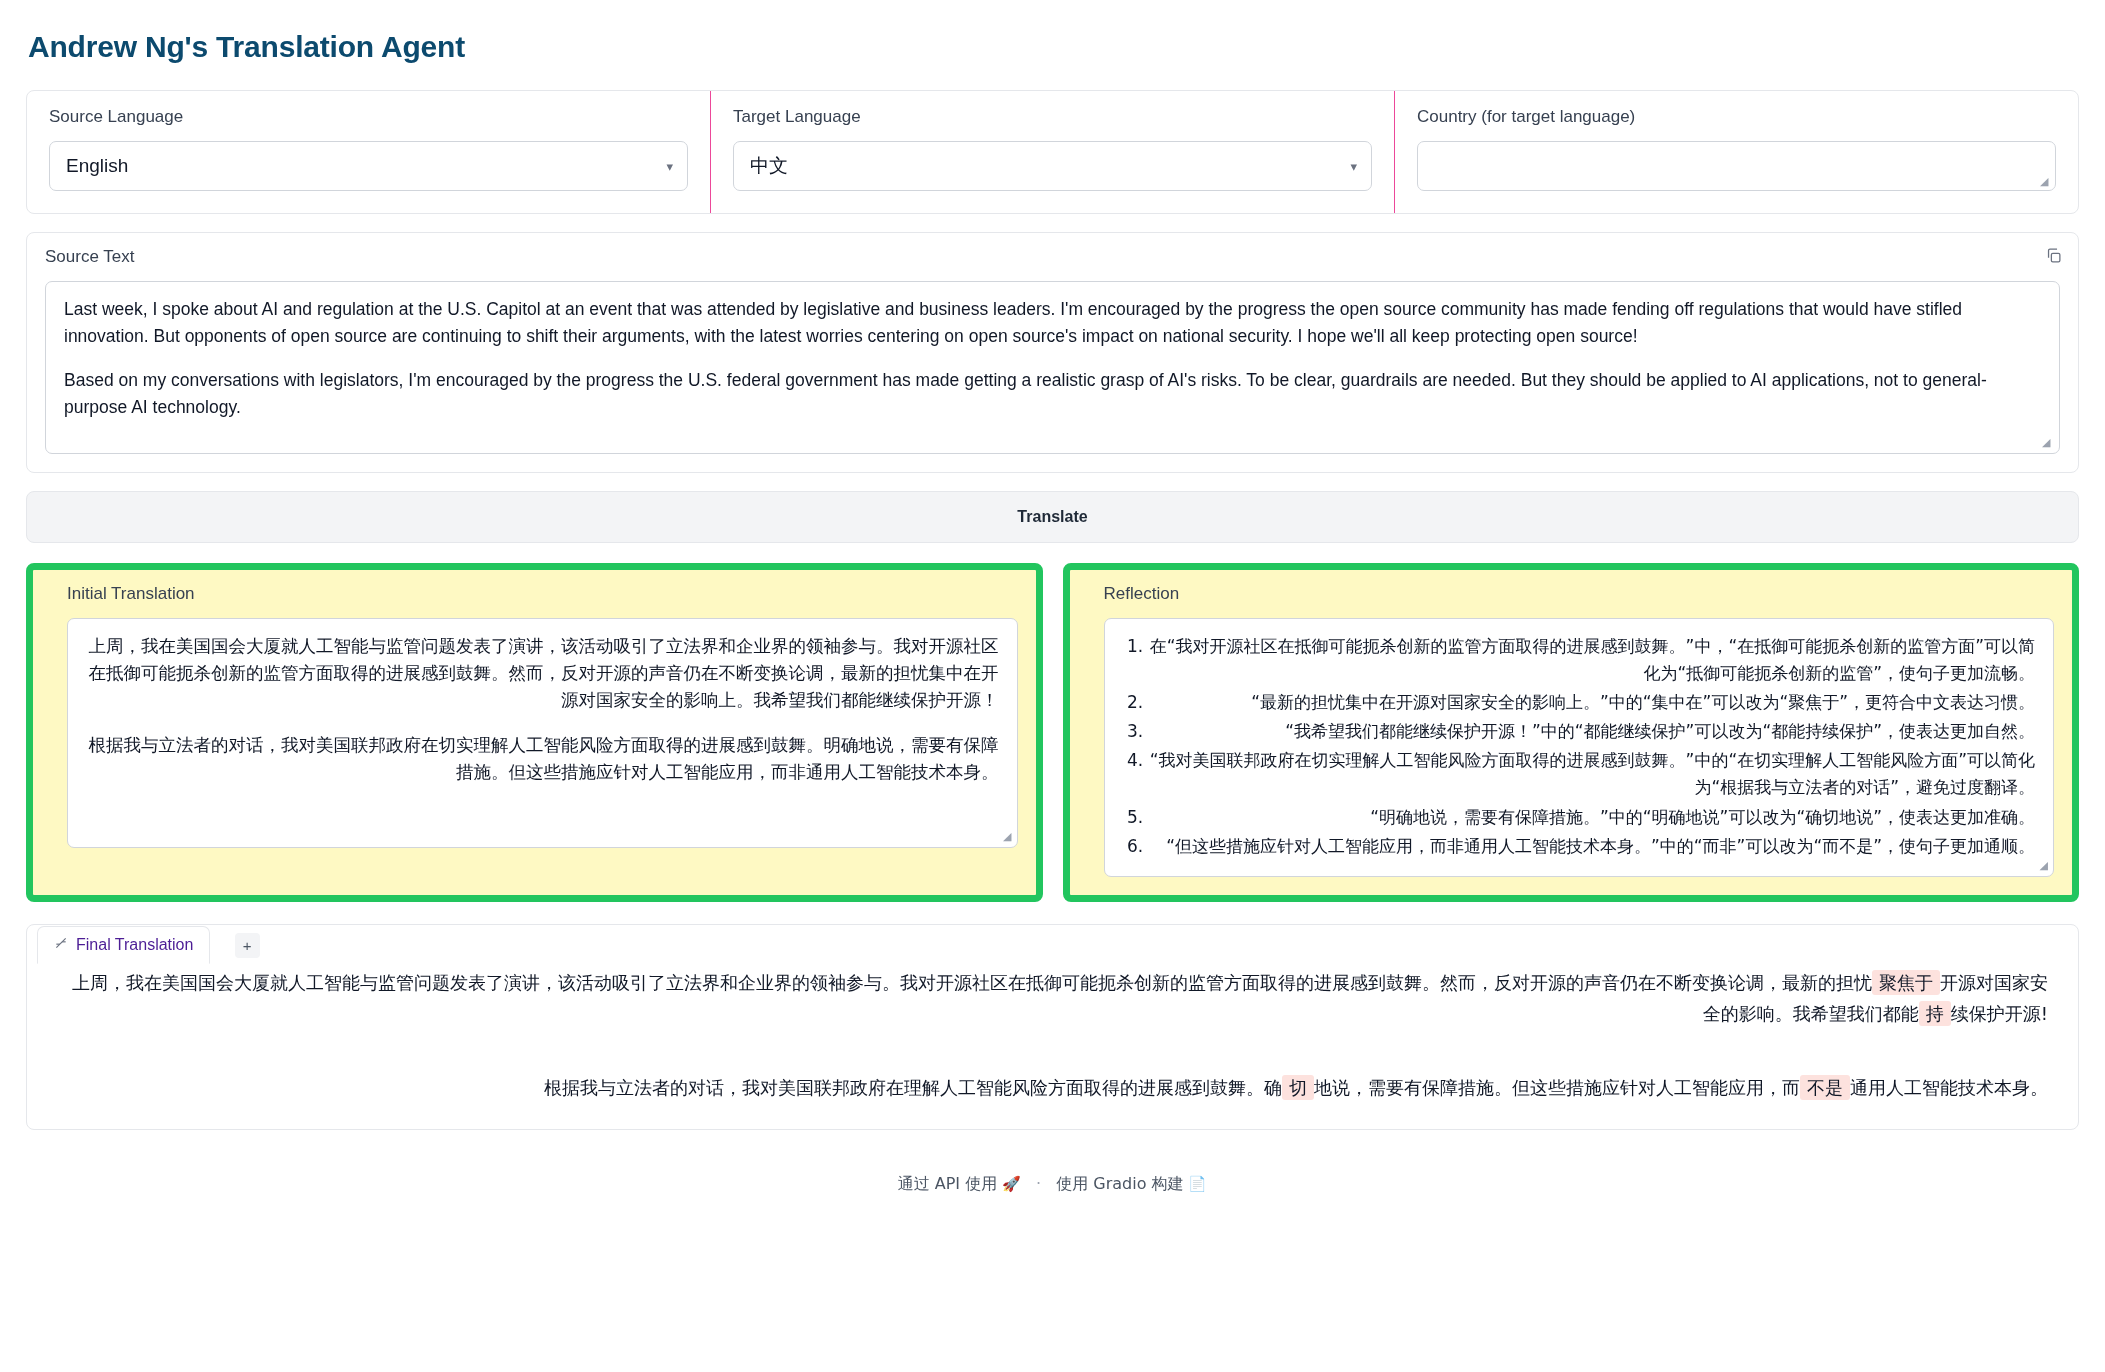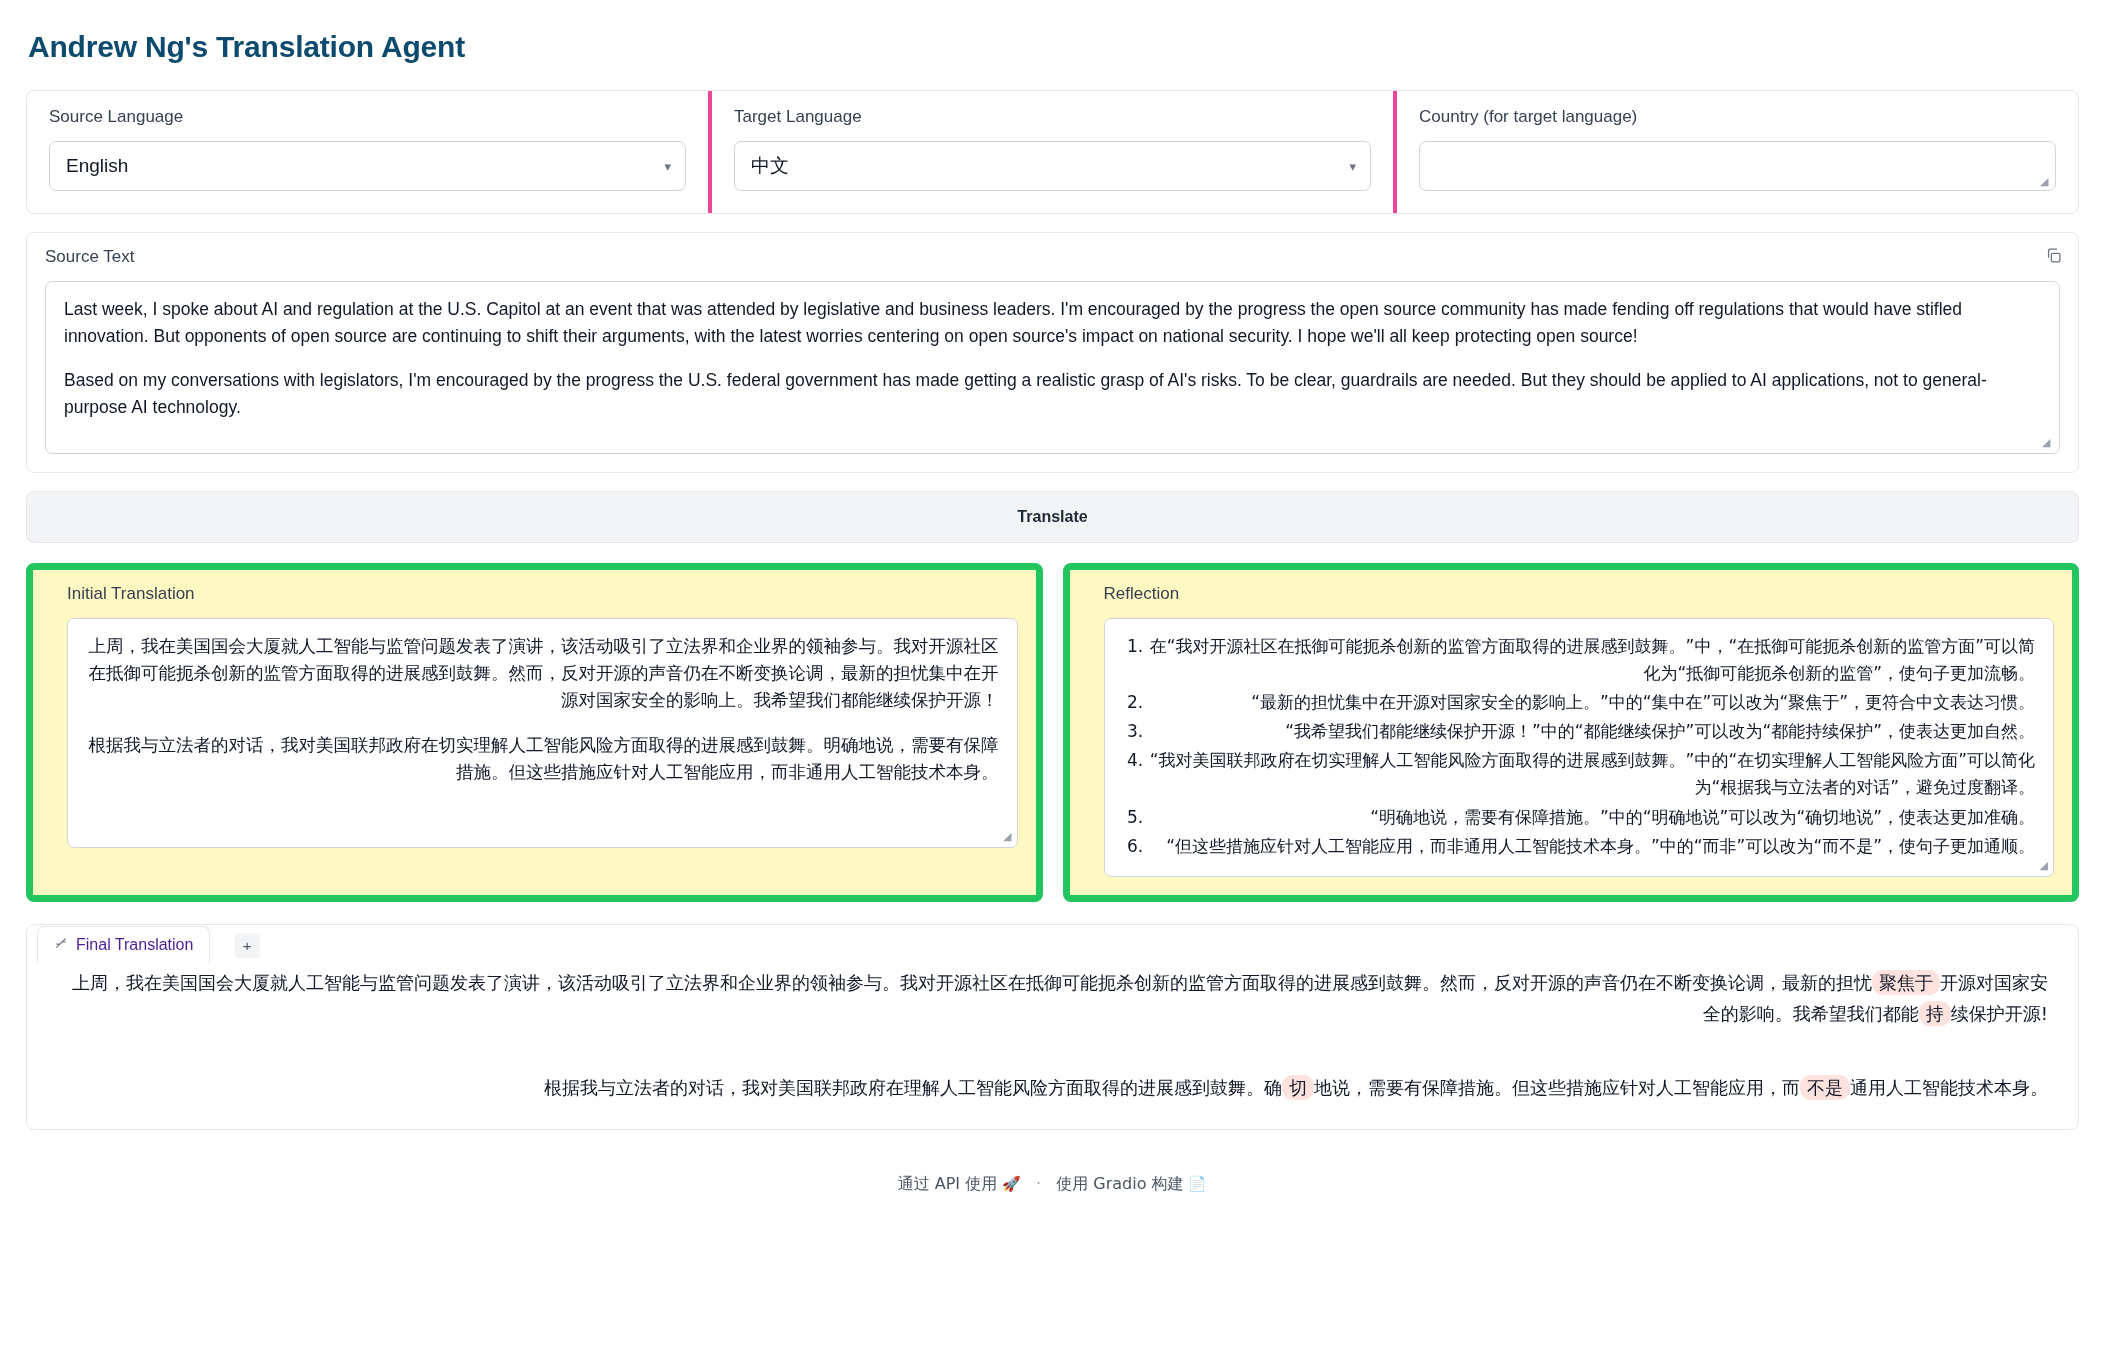--- a/index.html
+++ b/index.html
@@ -34,21 +34,21 @@
   .lang-row {
     display: flex;
     gap: 0;
     padding: 0;
     margin-bottom: 18px;
     overflow: hidden;
   }
   .lang-cell {
     flex: 1 1 0;
     padding: 16px 22px 22px 22px;
-    border-right: 4px solid #ec4899;
+    border-right: 1px solid #ec4899;
     position: relative;
   }
   .lang-cell:last-child { border-right: none; }
   .field-label {
     font-size: 17px;
     color: #374151;
     margin-bottom: 14px;
     display: block;
   }
   .select-box {
@@ -194,21 +194,21 @@
     padding: 2px 30px 0 30px;
     font-size: 18px;
     line-height: 1.75;
     color: #111827;
   }
   .final-body p { margin: 0 0 42px 0; }
   .final-body p:last-child { margin-bottom: 0; }
   .hl {
     background: #fde2de;
     padding: 2px 7px;
-    border-radius: 11px;
+    border-radius: 3px;
   }
   
   .footer {
     text-align: center;
     font-size: 16px;
     color: #6b7280;
     padding: 14px 0 18px 0;
   }
   .footer .sep { margin: 0 10px; color: #9ca3af; }
   .footer .lnk { color: #4b5563; }

